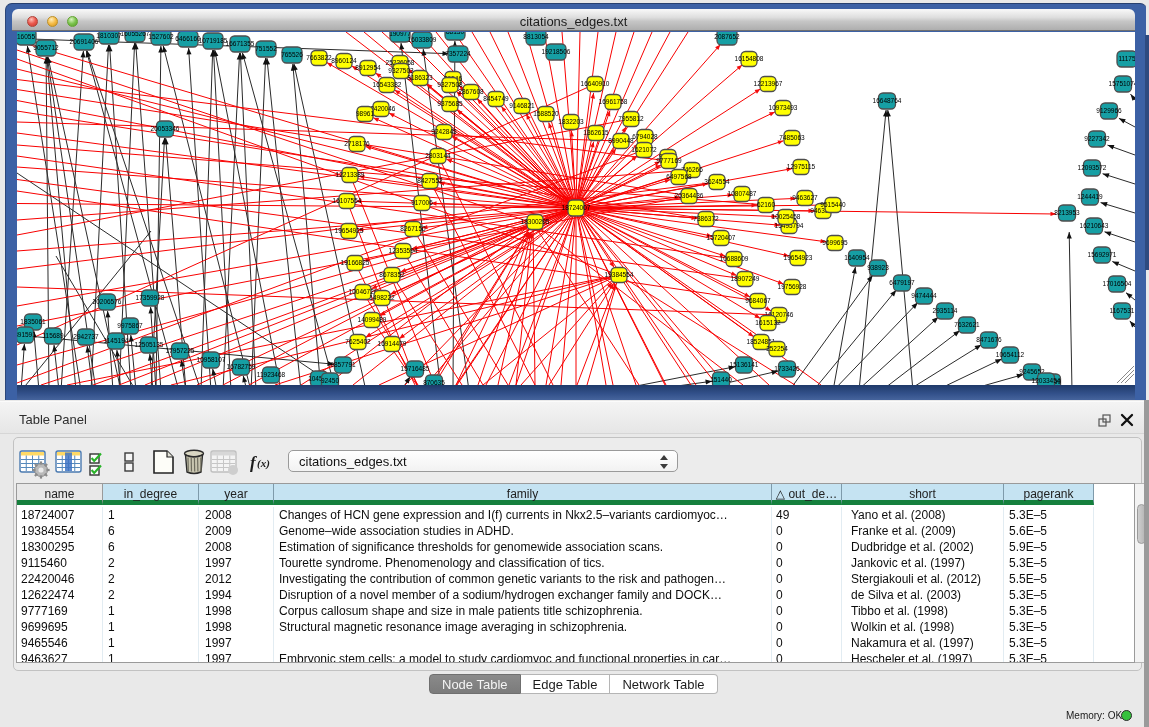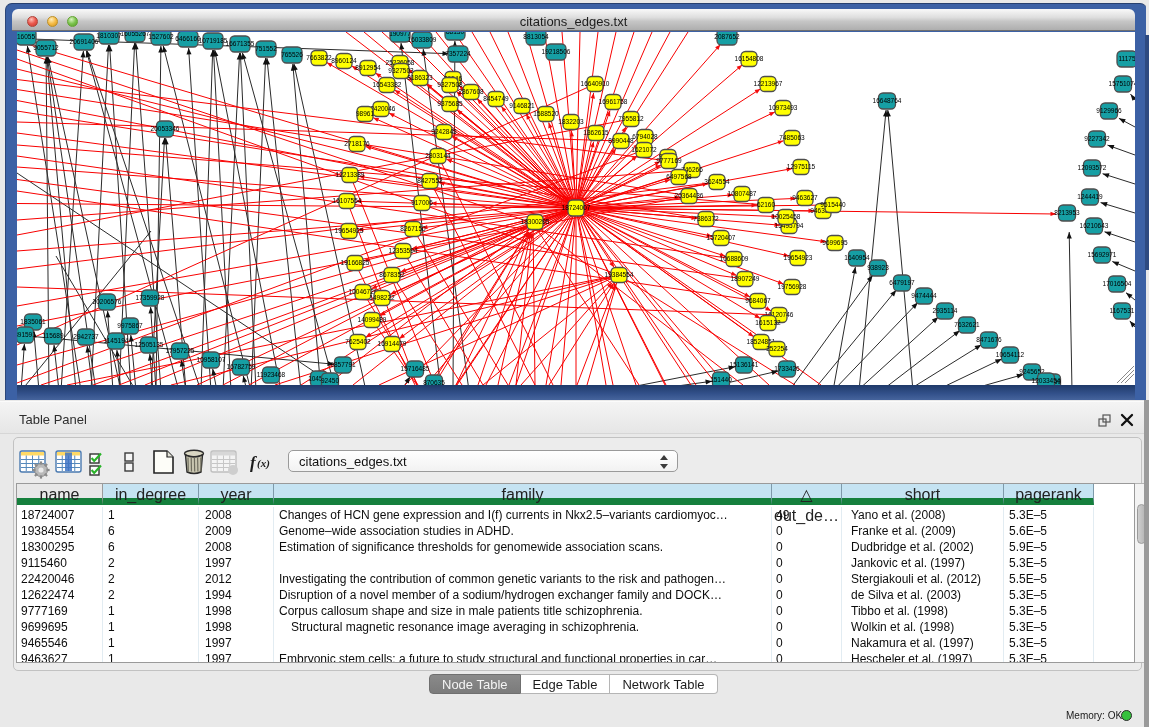--- a/index.html
+++ b/index.html
@@ -41,22 +41,22 @@
 
 #toolbar { position:absolute; left:14px; top:42px; width:1127px; height:44px; }
 #dropdown { position:absolute; left:288px; top:50px; width:390px; height:22px;
   background:linear-gradient(#ffffff,#f2f2f2); border:1px solid #9a9a9a; border-radius:5px; }
 #dropdown .txt { position:absolute; left:10px; top:3px; font-size:13px; color:#111; }
 
 #tbl { position:absolute; left:16px; top:83px; width:1119px; height:180px;
   background:#fff; border:1px solid #9a9a9a; }
 #thead { position:absolute; left:0; top:0; width:1117px; height:21px; }
 .th { position:absolute; top:0; height:21px; background:#c5e3f2;
-  border-right:1px solid #7e9aaa; border-bottom:7px solid #15803d;
-  font-size:16px; color:#222; text-align:center; line-height:21px; }
+  border-right:1px solid #7e9aaa; border-bottom:5px solid #15803d;
+  font-size:12px; color:#222; text-align:center; line-height:21px; }
 .th.first { background:#e8e8e8; border-right:1px solid #9a9a9a;}
 #rows { position:absolute; left:0; top:23px; width:1117px; height:155px; overflow:hidden;
   font-size:12px; color:#0d0d0d; }
 .row { position:absolute; height:16px; line-height:16px; white-space:nowrap; width:1117px;}
 .c { position:absolute; top:0; }
 .gline { position:absolute; top:-23px; height:178px; width:1px; background:#e2ecf2; }
 
 #sbar { position:absolute; left:1135px; top:83px; width:13px; height:180px;
   background:#f3f3f3; border:1px solid #b5b5b5; border-left:none;}
 #sthumb { position:absolute; left:1137px; top:104px; width:9px; height:40px;
@@ -497,20 +497,21 @@
             <span class="c" style="left:188px">2008</span>
             <span class="c" style="left:262px">Estimation of significance thresholds for genomewide association scans.</span>
             <span class="c" style="left:759px">0</span>
             <span class="c" style="left:834px">Dudbridge et al. (2002)</span>
             <span class="c" style="left:992px">5.9E–5</span>
           </div>
           <div class="row" style="top:48px">
             <span class="c" style="left:4px">9115460</span>
             <span class="c" style="left:91px">2</span>
             <span class="c" style="left:188px">1997</span>
+            <span class="c" style="left:262px">Tourette syndrome. Phenomenology and classification of tics.</span>
             <span class="c" style="left:759px">0</span>
             <span class="c" style="left:834px">Jankovic et al. (1997)</span>
             <span class="c" style="left:992px">5.3E–5</span>
           </div>
           <div class="row" style="top:64px">
             <span class="c" style="left:4px">22420046</span>
             <span class="c" style="left:91px">2</span>
             <span class="c" style="left:188px">2012</span>
             <span class="c" style="left:262px">Investigating the contribution of common genetic variants to the risk and pathogen…</span>
             <span class="c" style="left:759px">0</span>
@@ -532,38 +533,38 @@
             <span class="c" style="left:188px">1998</span>
             <span class="c" style="left:262px">Corpus callosum shape and size in male patients title schizophrenia.</span>
             <span class="c" style="left:759px">0</span>
             <span class="c" style="left:834px">Tibbo et al. (1998)</span>
             <span class="c" style="left:992px">5.3E–5</span>
           </div>
           <div class="row" style="top:112px">
             <span class="c" style="left:4px">9699695</span>
             <span class="c" style="left:91px">1</span>
             <span class="c" style="left:188px">1998</span>
-            <span class="c" style="left:274px">Structural magnetic resonance image averaging in schizophrenia.</span>
+            <span class="c" style="left:262px">Structural magnetic resonance image averaging in schizophrenia.</span>
             <span class="c" style="left:759px">0</span>
             <span class="c" style="left:834px">Wolkin et al. (1998)</span>
             <span class="c" style="left:992px">5.3E–5</span>
           </div>
           <div class="row" style="top:128px">
             <span class="c" style="left:4px">9465546</span>
             <span class="c" style="left:91px">1</span>
             <span class="c" style="left:188px">1997</span>
             <span class="c" style="left:759px">0</span>
             <span class="c" style="left:834px">Nakamura et al. (1997)</span>
             <span class="c" style="left:992px">5.3E–5</span>
           </div>
           <div class="row" style="top:144px">
             <span class="c" style="left:4px">9463627</span>
             <span class="c" style="left:91px">1</span>
             <span class="c" style="left:188px">1997</span>
-            <span class="c" style="left:262px">Embryonic stem cells: a future to study structural and functional properties in car…</span>
+            <span class="c" style="left:262px">Embryonic stem cells: a model to study cardiomyoc and functional properties in car…</span>
             <span class="c" style="left:759px">0</span>
             <span class="c" style="left:834px">Hescheler et al. (1997)</span>
             <span class="c" style="left:992px">5.3E–5</span>
           </div>
         </div>
     </div>
     <div id="sbar"></div>
     <div id="sthumb"></div>
     <div id="tabs">
       <div class="tab sel">Node Table</div>

